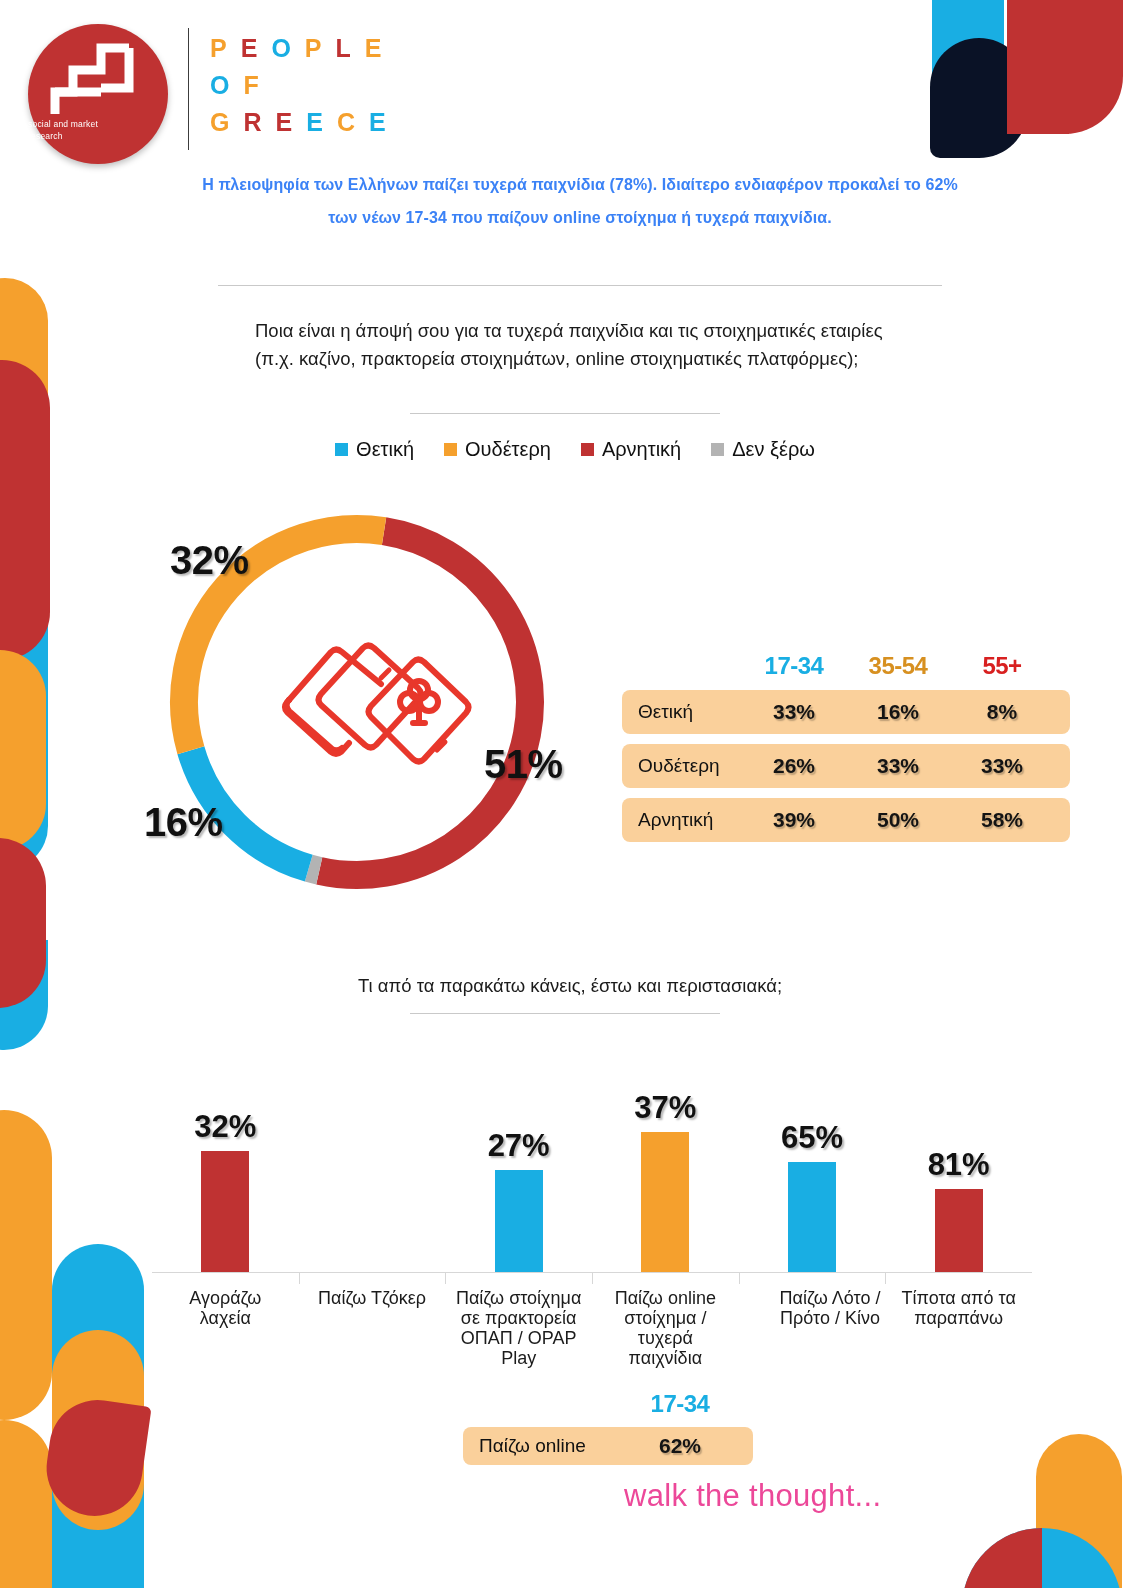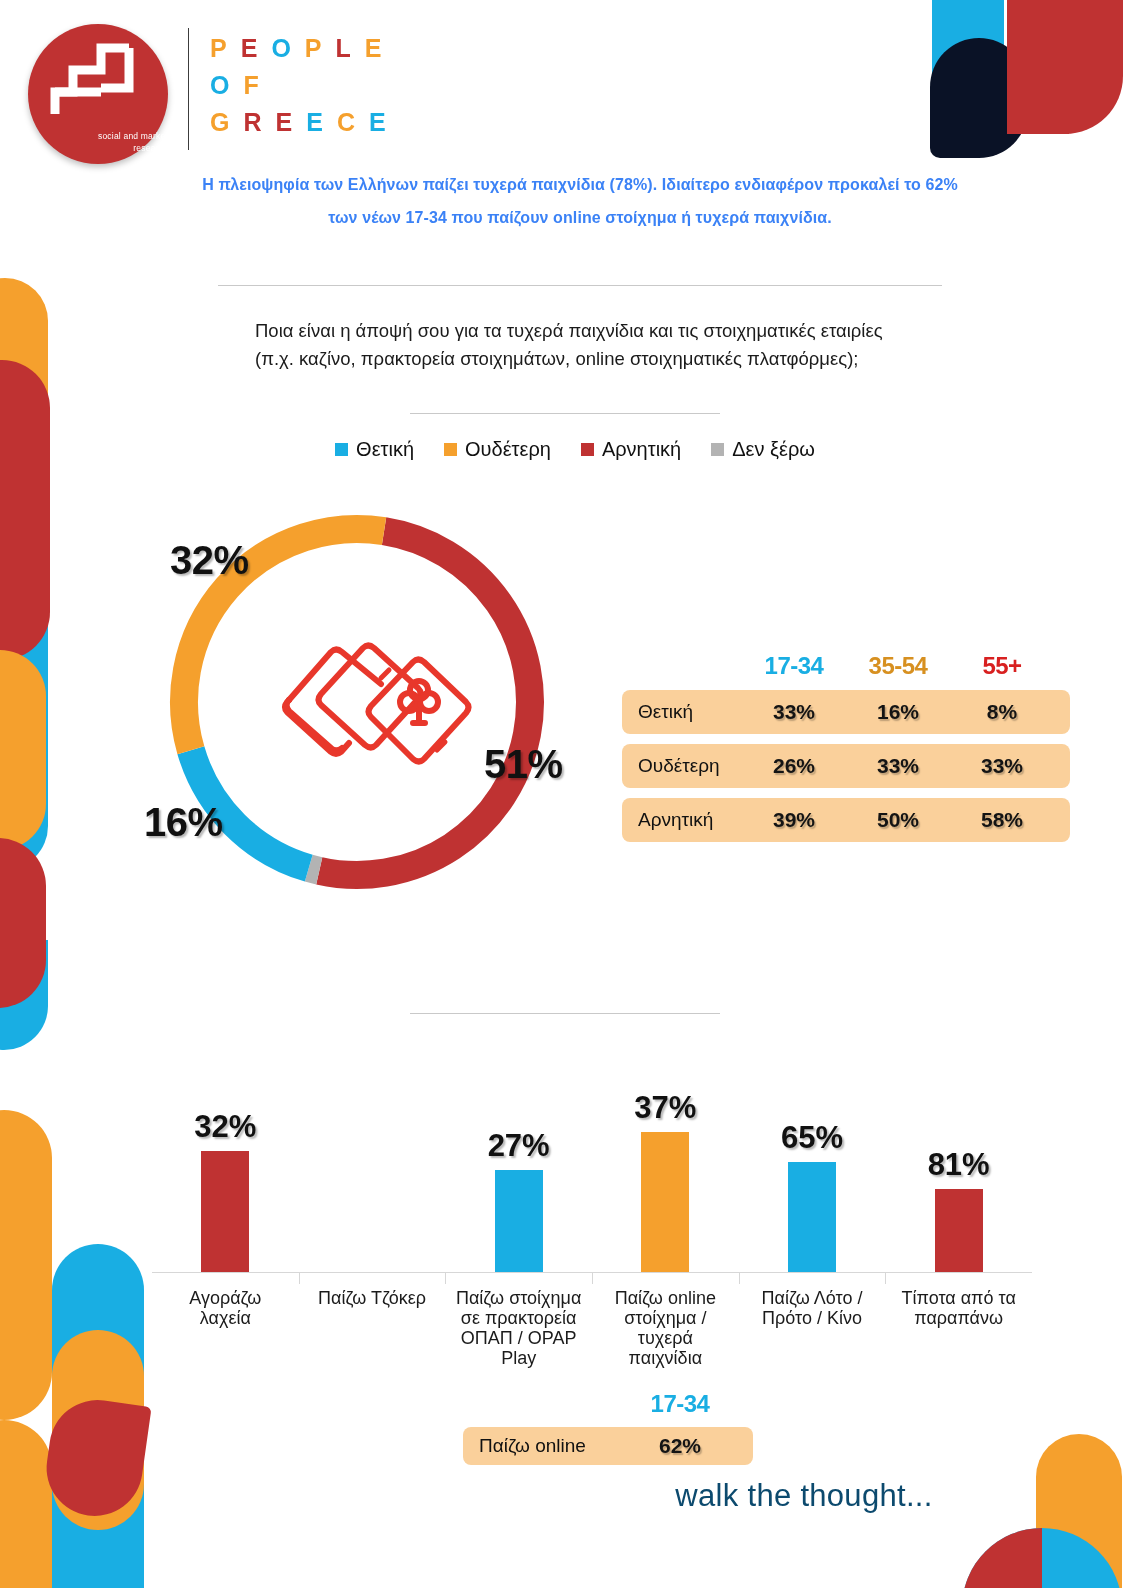--- a/index.html
+++ b/index.html
@@ -40,21 +40,21 @@
   .dbr2{left:962px;top:1528px;width:160px;height:120px;background:#19AEE3;border-radius:80px 80px 0 0;}
   .dbr3{left:962px;top:1528px;width:80px;height:120px;background:#BF3232;border-radius:80px 0 0 0;}
 
   
   .logo-circle{
     position:absolute;left:28px;top:24px;width:140px;height:140px;border-radius:50%;
     background:#BF3232;box-shadow:0 3px 6px rgba(0,0,0,.25);
   }
   .logo-mark{position:absolute;left:28px;top:38px;width:140px;height:86px;}
   .logo-sub{
-    position:absolute;left:28px;top:130px;width:140px;text-align:right;
+    position:absolute;left:28px;top:118px;width:140px;text-align:left;
     color:#ffffff;font-size:8.5px;line-height:12px;letter-spacing:.2px;
   }
   .divider-v{position:absolute;left:188px;top:28px;width:1px;height:122px;background:#3c3c3c;}
 
   .pog{position:absolute;left:210px;top:36px;width:240px;}
   .pog-row{display:flex;gap:13px;margin-bottom:12px;}
   .pog-l{font-size:25px;font-weight:700;letter-spacing:1px;line-height:1;}
 
   
   .headline{
@@ -110,22 +110,22 @@
 
   
   .hl-head{position:absolute;left:600px;top:1390px;width:160px;text-align:center;
     font-size:24px;font-weight:700;color:#19AEE3;letter-spacing:-.5px;}
   .hl-box{position:absolute;left:463px;top:1427px;width:290px;height:38px;background:#FAD09B;border-radius:8px;
     display:flex;align-items:center;}
   .hl-box .t{padding-left:16px;font-size:19px;color:#111;}
   .hl-box .v{position:absolute;left:137px;width:160px;text-align:center;font-size:21px;font-weight:700;
     color:#141414;text-shadow:1.5px 1.5px 1.5px rgba(0,0,0,.25);}
 
-  .tagline{position:absolute;left:604px;top:1478px;width:400px;text-align:center;
-    font-size:31px;color:#0c4a6e;letter-spacing:.3px;}
+  .tagline{position:absolute;left:624px;top:1478px;width:400px;text-align:left;
+    font-size:31px;color:#ec4899;letter-spacing:.3px;}
 </style>
 </head>
 <body>
 
 <div class="page">
 
   <div class="deco dl1"></div>
   <div class="deco dl3b"></div>
   <div class="deco dl3"></div>
   <div class="deco dl2"></div>
@@ -262,20 +262,21 @@
         <div class="c">33%</div>
       </div>
       <div class="tbl-row">
         <div class="c0">Αρνητική</div>
         <div class="c">39%</div>
         <div class="c">50%</div>
         <div class="c">58%</div>
       </div>
     </div>
 
+  <div class="q2">Τι από τα παρακάτω κάνεις, έστω και περιστασιακά;</div>
   <div class="rule rule3"></div>
 
   <div class="bars" id="bars">
       <div class="bcol" style="left: 0.333333px;">
         <div class="brect" style="height: 121.333px; background: rgb(191, 50, 50);"></div>
         <div class="bval" style="bottom: 127.333px;">32%</div>
       </div>
       <div class="bcol" style="left: 293.667px;">
         <div class="brect" style="height: 102.375px; background: rgb(25, 174, 227);"></div>
         <div class="bval" style="bottom: 108.375px;">27%</div>
@@ -314,21 +315,21 @@
         <div>σε πρακτορεία</div>
         <div>ΟΠΑΠ / OPAP</div>
         <div>Play</div>
       </div>
       <div class="blabel" style="left: 439.333px; top: 0px;">
         <div>Παίζω online</div>
         <div>στοίχημα /</div>
         <div>τυχερά</div>
         <div>παιχνίδια</div>
       </div>
-      <div class="blabel" style="left: 586px; top: 0px; text-align: center;">
+      <div class="blabel" style="left: 604px; top: 0px; text-align: center;">
         <div>Παίζω Λότο /</div>
         <div>Πρότο / Κίνο</div>
       </div>
       <div class="blabel" style="left: 732.667px; top: 0px;">
         <div>Τίποτα από τα</div>
         <div>παραπάνω</div>
       </div>
     </div>
 
   <div class="hl-head">17-34</div>

